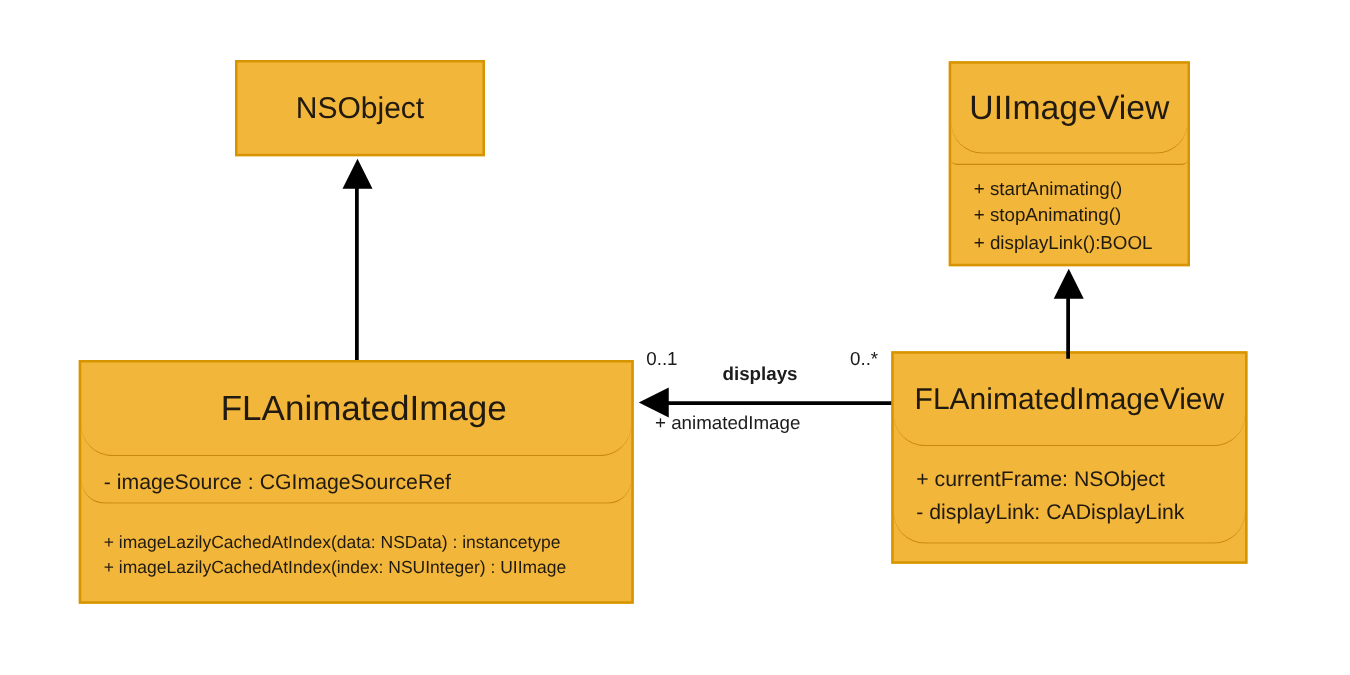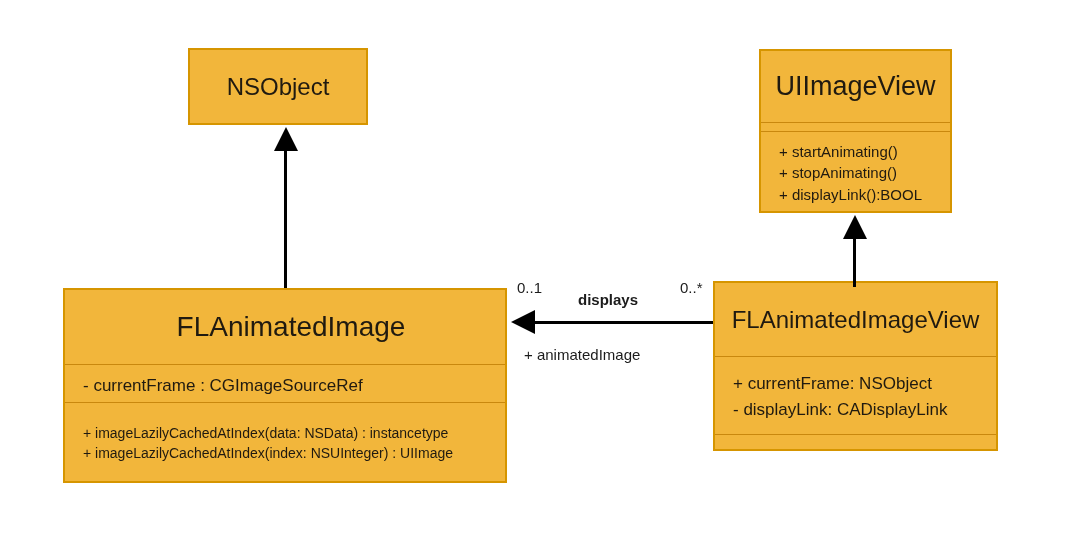--- a/index.html
+++ b/index.html
@@ -17,33 +17,33 @@
     position: absolute;
     background: #F2B63B;
     border: 2px solid #D69500;
     box-sizing: border-box;
     color: #201a10;
   }
   .compartment {
     box-sizing: border-box;
     overflow: hidden;
   }
-  .compartment.divided { border-bottom: 1px solid #C9880E; }
+  .compartment.divided { border-bottom: 1px solid #C9880E; border-radius: 25px; }
   .title-compartment {
     display: flex; align-items: center; justify-content: center;
     font-weight: 400;
   }
   .member-lines {
     padding: 8px 0 0 18px;
     line-height: 1.42;
     white-space: nowrap;
   }
 
   
-  .box-nsobject { left: 188px; top: 48px; width: 180px; height: 77px; text-align: right; }
+  .box-nsobject { left: 188px; top: 48px; width: 200px; height: 77px; text-align: right; }
   .box-nsobject .title-compartment { height: 100%; font-size: 24px; }
 
   
   .box-uiimageview { left: 759px; top: 49px; width: 193px; height: 164px; }
   .box-uiimageview .title-compartment { height: 72px; font-size: 27px; }
   .box-uiimageview .empty-attrs { height: 9px; }
   .box-uiimageview .member-lines { font-size: 15px; padding-top: 9px; }
 
   
   .box-flanimatedimage { left: 63px; top: 288px; width: 444px; height: 195px; }
@@ -76,21 +76,21 @@
   
   .edge-label {
     position: absolute;
     font-size: 15px;
     color: #1c1c1c;
     white-space: nowrap;
   }
   .lbl-mult-target { left: 517px; top: 279px; }
   .lbl-name        { left: 578px; top: 291px; font-weight: bold; }
   .lbl-mult-source { left: 680px; top: 279px; }
-  .lbl-role        { left: 524px; top: 346px; }
+  .lbl-role        { left: 524px; top: 330px; }
 </style>
 </head>
 <body>
 
 <div class="canvas">
 
   <div class="uml-class box-nsobject">
     <div class="compartment title-compartment">NSObject</div>
   </div>
 
@@ -100,21 +100,21 @@
     <div class="compartment member-lines">
       <div>+ startAnimating()</div>
       <div>+ stopAnimating()</div>
       <div>+ displayLink():BOOL</div>
     </div>
   </div>
 
   <div class="uml-class box-flanimatedimage">
     <div class="compartment divided title-compartment">FLAnimatedImage</div>
     <div class="compartment divided member-lines attrs">
-      <div>- currentFrame : CGImageSourceRef</div>
+      <div>- imageSource : CGImageSourceRef</div>
     </div>
     <div class="compartment member-lines methods">
       <div>+ imageLazilyCachedAtIndex(data: NSData) : instancetype</div>
       <div>+ imageLazilyCachedAtIndex(index: NSUInteger) : UIImage</div>
     </div>
   </div>
 
   <div class="uml-class box-flanimatedimageview">
     <div class="compartment divided title-compartment">FLAnimatedImageView</div>
     <div class="compartment divided member-lines attrs">

